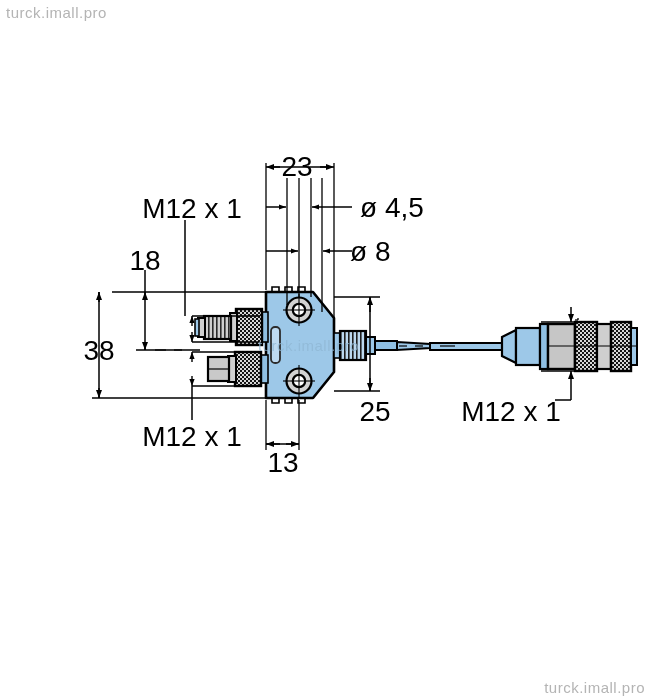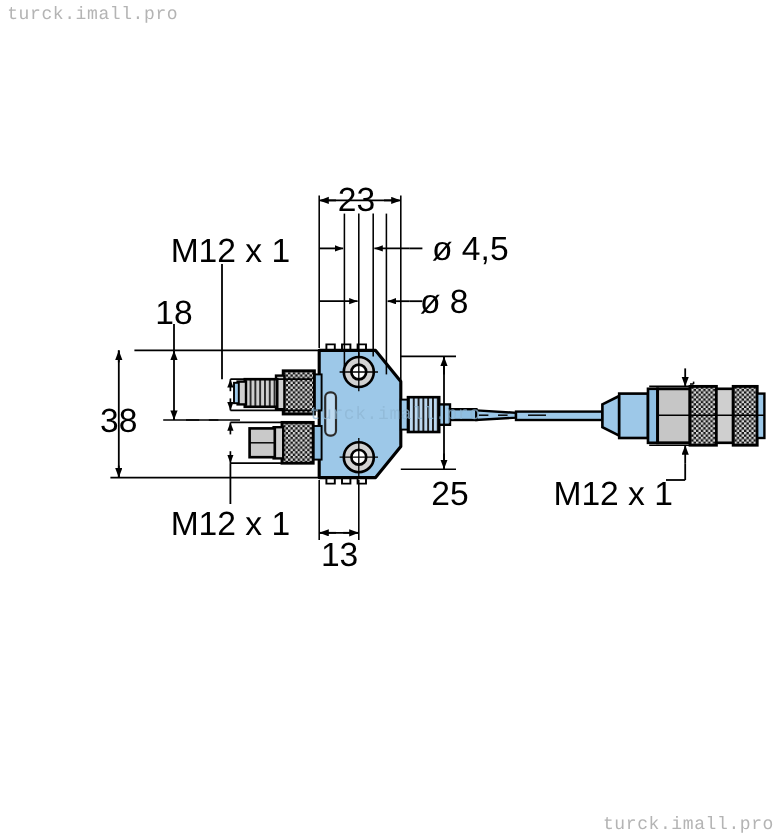--- a/index.html
+++ b/index.html
@@ -1,19 +1,19 @@
 <!DOCTYPE html>
 <html><head>
 <meta charset="utf-8">
 <style>
   html,body{margin:0;padding:0;background:#ffffff;}
   body{width:653px;height:700px;position:relative;overflow:hidden;
        font-family:"Liberation Sans", sans-serif;}
   .stage{position:absolute;left:0;top:0;width:653px;height:700px;}
-  .wm{position:absolute;font-family:Liberation Mono, monospace;
+  .wm{position:absolute;font-family:Liberation Sans, sans-serif;
       font-size:15px;color:#b4b4b4;letter-spacing:0.5px;white-space:nowrap;}
   .wm-tl{left:6px;top:4px;}
   .wm-br{right:8px;bottom:4px;}
   .wm-ctr{left:258px;top:337px;font-size:15px;color:#8fb7d4;opacity:.75;}
   svg{position:absolute;left:0;top:0;}
   .dimtxt{font-family:"Liberation Sans", sans-serif;fill:#000;}
 </style>
 </head>
 <body>
 

